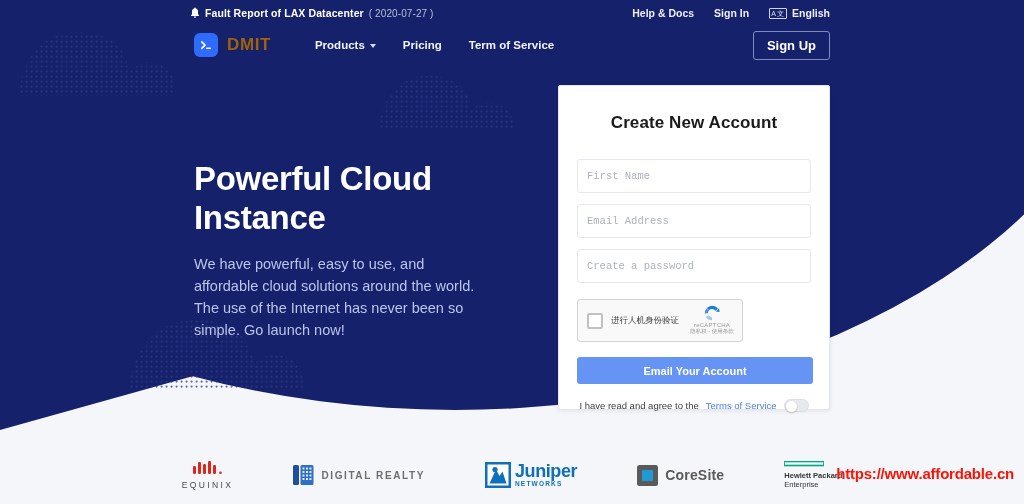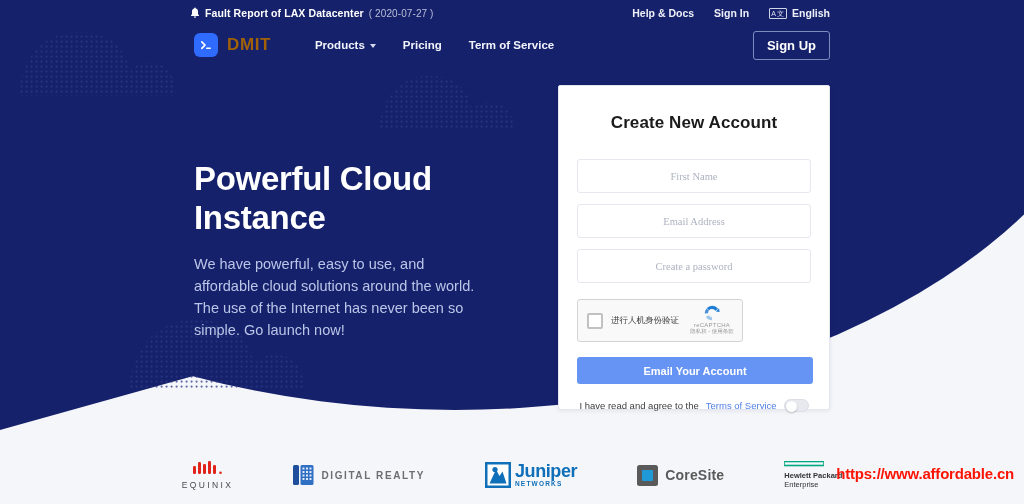--- a/index.html
+++ b/index.html
@@ -122,22 +122,22 @@
   }
   .card-title {
     text-align: center; color: #1b1b1b; font-size: 17px; font-weight: bold;
     margin-top: 27px; letter-spacing: .1px;
   }
   .field-row { display: flex; gap: 10px; margin-top: 26px; }
   .field {
     width: 100%; height: 27px;
     border: 1px solid #e6e8ef; border-radius: 3px;
     padding: 16px 9px; font-size: 10.5px; color: #333;
-    font-family: Liberation Serif, serif;
-    background: #fff; outline: none; text-align: center;
+    font-family: Liberation Mono, monospace;
+    background: #fff; outline: none;
   }
   .field::placeholder { color: #adb2bf; }
   .field-single { margin-top: 11px; }
 
   
   .recaptcha {
     margin-top: 16px;
     width: 166px; height: 43px;
     background: #f9f9f9; border: 1px solid #d3d3d3; border-radius: 3px;
     display: flex; align-items: center; padding: 0 9px;

